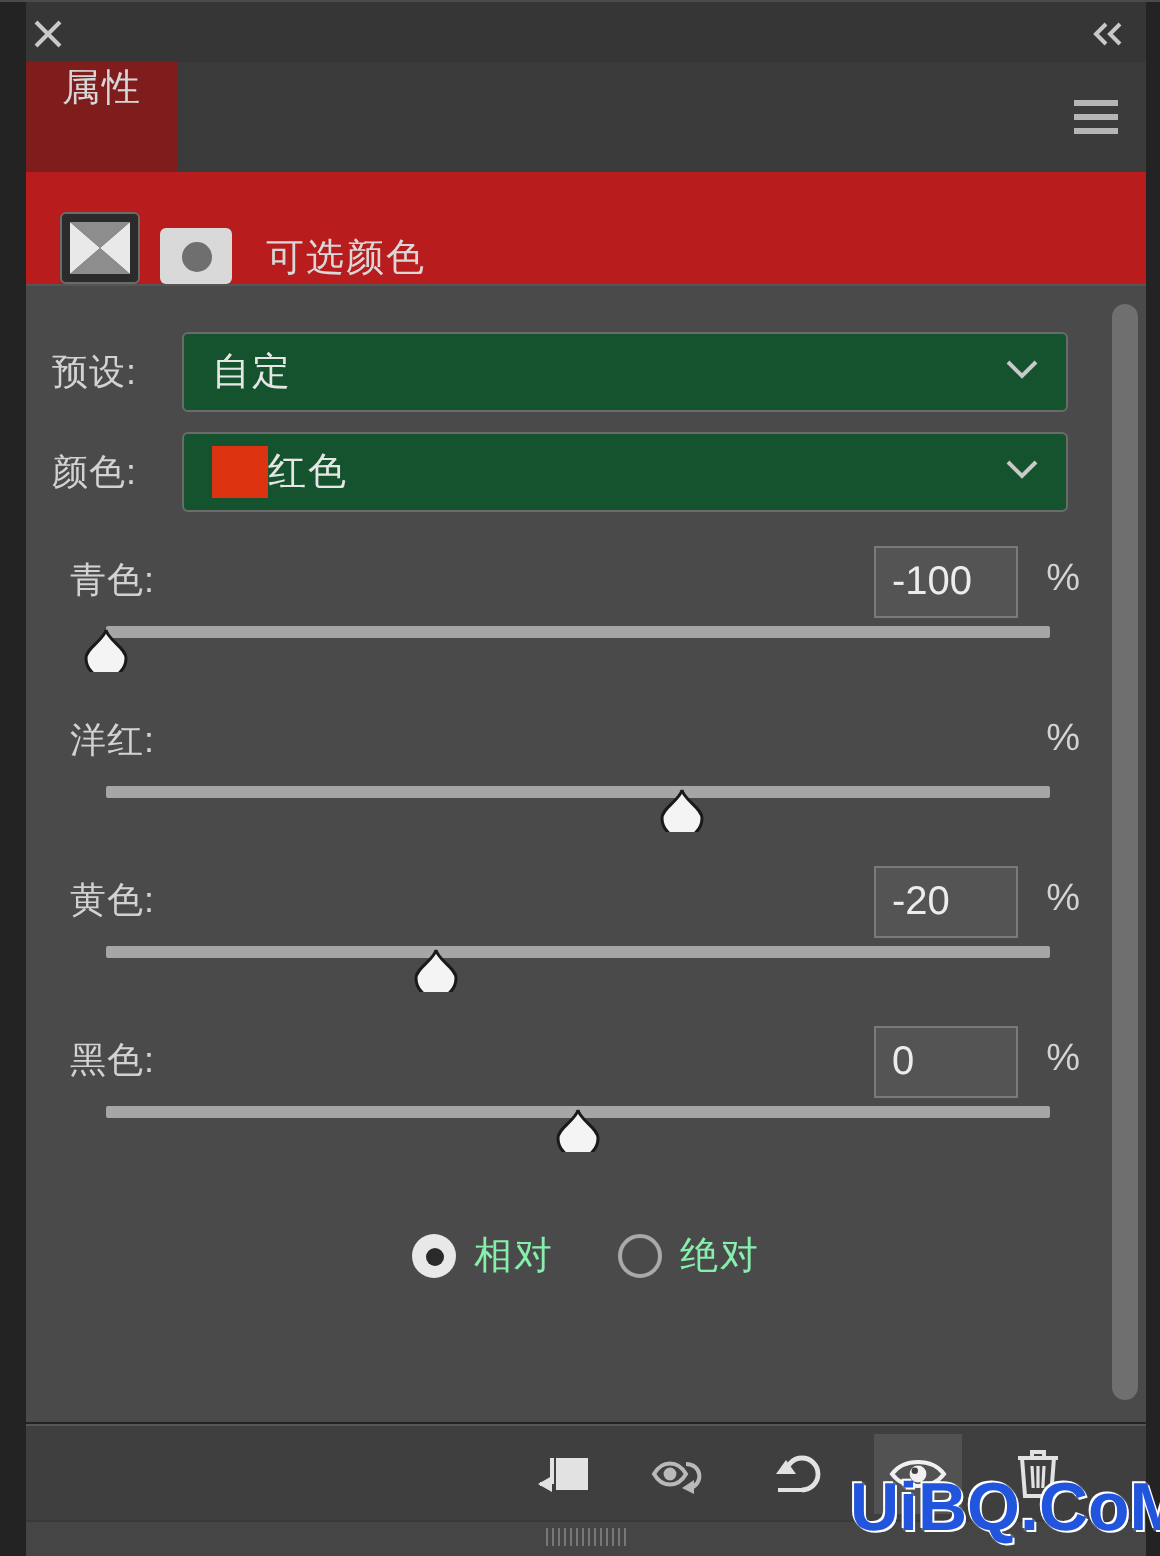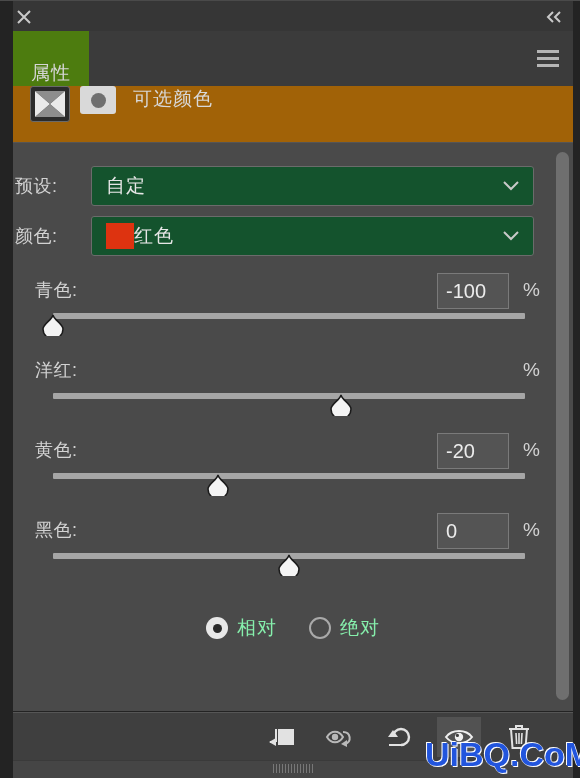--- a/index.html
+++ b/index.html
@@ -58,45 +58,45 @@
   .tabstrip {
     position: absolute;
     left: 13px; top: 31px;
     width: 560px; height: 55px;
     background: #3b3b3b;
   }
   .tab {
     position: absolute;
     left: 0; top: 0;
     width: 76px; height: 55px;
-    background: #4d7c0f;
+    background: #7f1d1d;
     color: #d6d6d6;
     font-size: 19px;
-    display: flex; align-items: flex-end; justify-content: center;
+    display: flex; align-items: flex-start; justify-content: center;
     cursor: pointer;
     letter-spacing: 1px;
   }
   .panel-menu-btn {
     position: absolute;
     right: 14px; top: 19px;
     width: 22px; height: 17px;
     cursor: pointer;
     display:flex; flex-direction:column; justify-content:space-between;
   }
   .panel-menu-btn span {
     display: block; height: 3px; width: 22px; background: #b5b5b5;
   }
 
   
   .adj-header {
     position: absolute;
     left: 13px; top: 86px;
     width: 560px; height: 56px;
-    background: #a16207;
-    display: flex; align-items: flex-start;
+    background: #b91c1c;
+    display: flex; align-items: flex-end;
   }
   .layer-thumb {
     width: 38px; height: 34px;
     margin-left: 17px;
     background: #2b2b2b;
     border: 1px solid #6a6a6a;
     border-radius: 3px;
     display: flex; align-items: center; justify-content: center;
     cursor: pointer;
   }
@@ -133,21 +133,21 @@
     left: 0;
     width: 560px; height: 42px;
     display: flex; align-items: center;
   }
   .row-preset { top: 22px; }
   .row-color  { top: 72px; }
 
   .field-label {
     width: 78px;
     text-align: left;
-    padding-left: 2px;
+    padding-left: 13px;
     color: #d2d2d2;
     font-size: 18px;
     box-sizing: border-box;
     letter-spacing: 0.5px;
   }
   .dropdown {
     position: relative;
     width: 443px; height: 40px;
     background: #14532d;
     border: 1px solid #6b6b6b;

